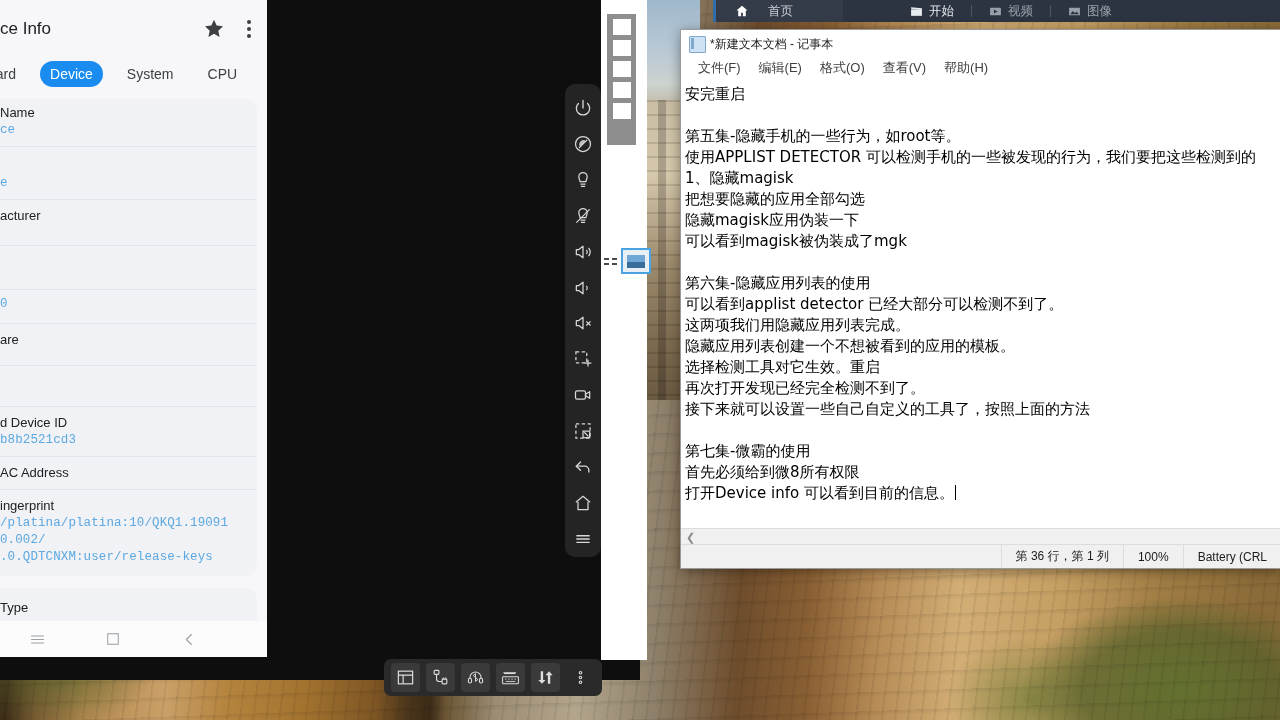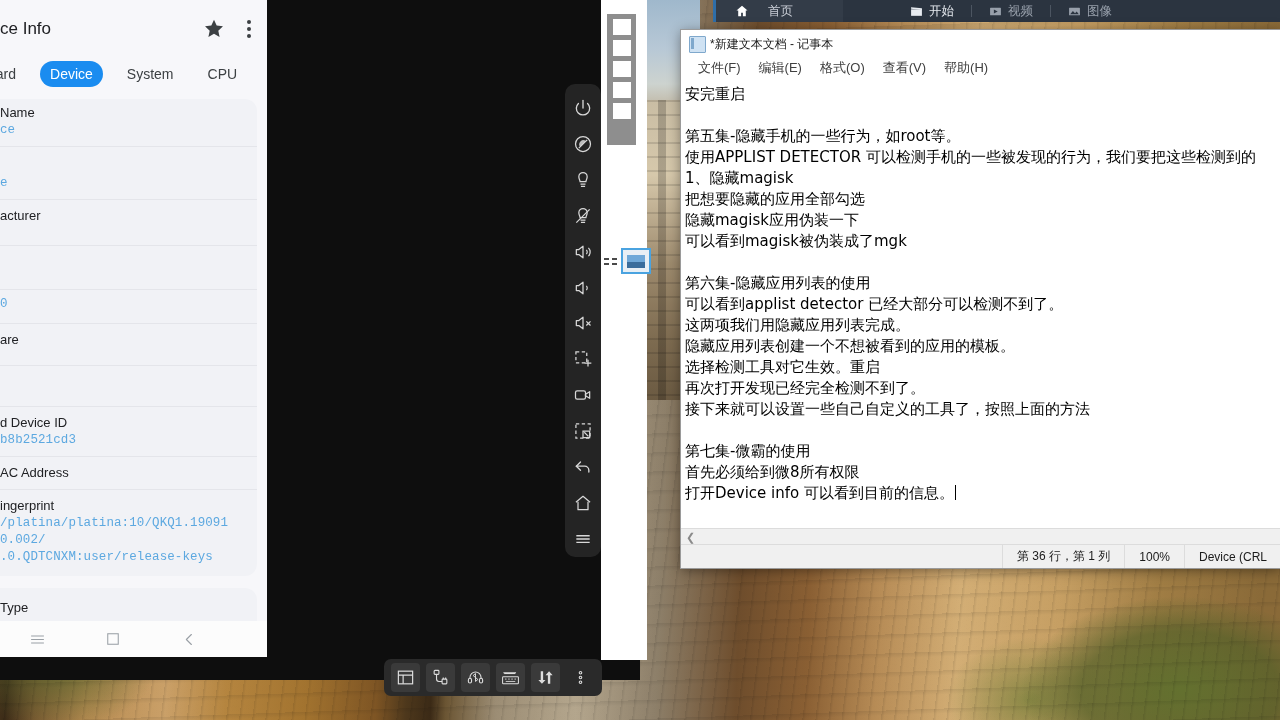--- a/index.html
+++ b/index.html
@@ -570,21 +570,21 @@
 
 第七集-微霸的使用
 首先必须给到微8所有权限
 打开Device info 可以看到目前的信息。<span class="np-caret"></span></div>
     <div class="np-hscroll">
       <span class="arrow">❮</span>
     </div>
     <div class="np-status">
       <div>第 36 行，第 1 列</div>
       <div>100%</div>
-      <div>Device (CRL</div>
+      <div>Battery (CRL</div>
     </div>
   </div>
 
   <div class="dock">
     <span class="dock-btn">
       <svg width="19" height="19" viewBox="0 0 24 24" fill="none" stroke="#ddd" stroke-width="1.5">
           <rect x="3" y="4" width="18" height="16"></rect>
           <path d="M3 9h18M9 9v11"></path>
         </svg>
     </span>

